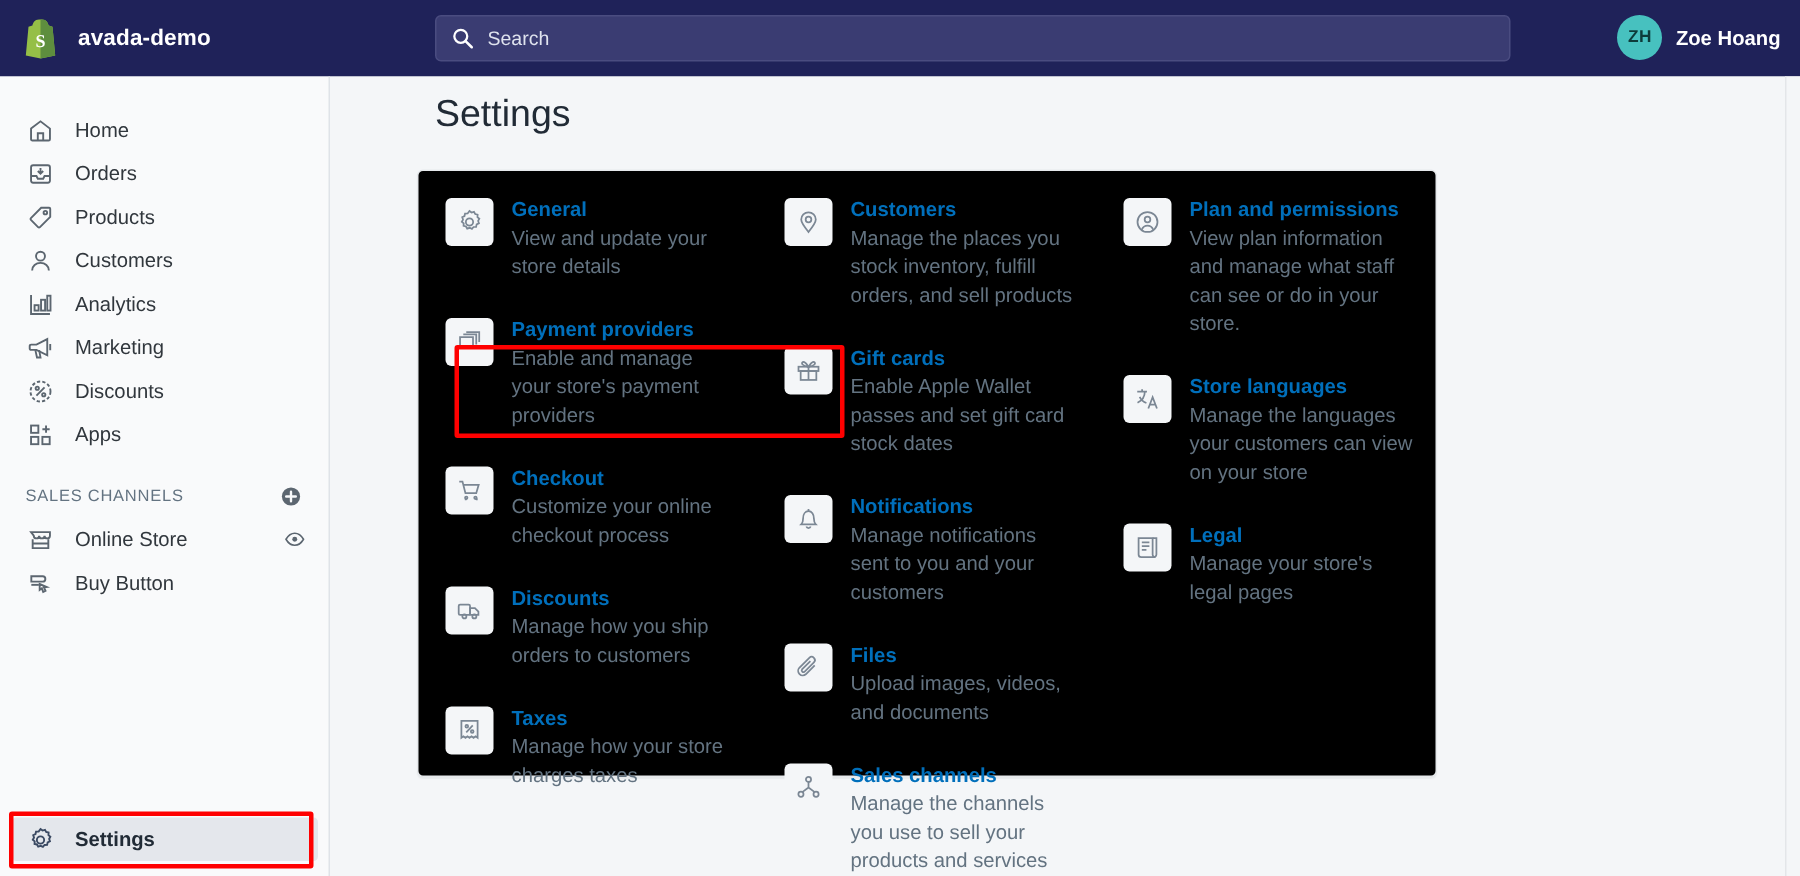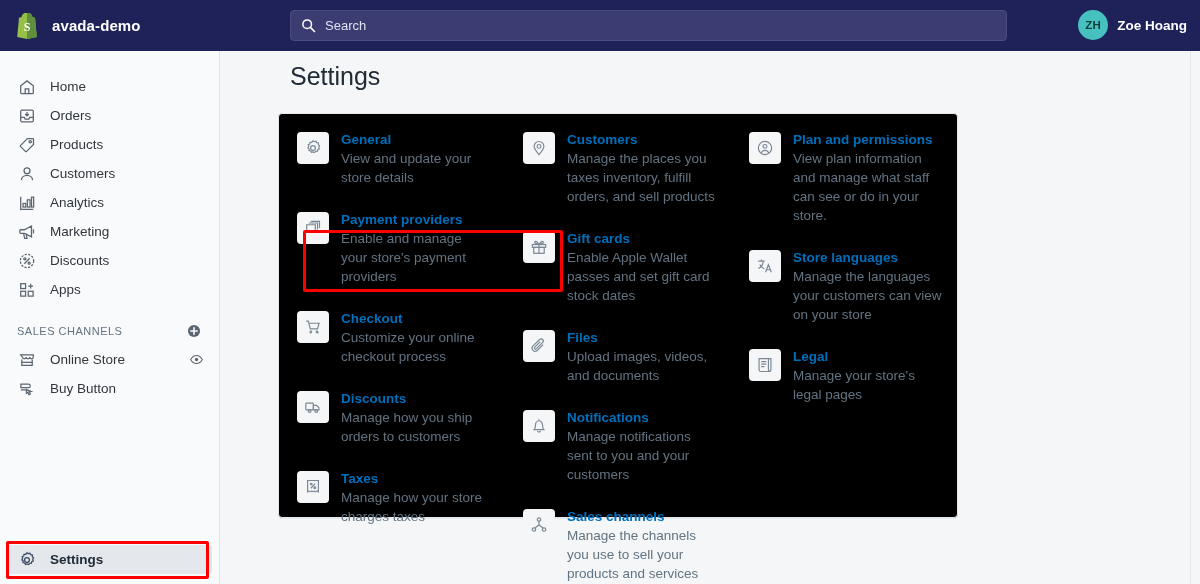--- a/index.html
+++ b/index.html
@@ -398,21 +398,21 @@
 
         <div class="setting-item">
           <span class="tile">
             <svg width="18" height="18" viewBox="0 0 20 20" fill="none" stroke="#7b8794" stroke-width="1.3">
               <path d="M10 17.4 C13.6 13 15.4 10.4 15.4 8.2 a5.4 5.4 0 1 0-10.8 0 c0 2.2 1.8 4.8 5.4 9.2 Z"></path>
               <circle cx="10" cy="8.2" r="2.1"></circle>
             </svg>
           </span>
           <span class="item-text">
             <span class="item-title" style="display:block">Customers</span>
-            <span class="item-desc" style="display:block">Manage the places you taxes inventory, fulfill orders, and sell products</span>
+            <span class="item-desc" style="display:block">Manage the places you stock inventory, fulfill orders, and sell products</span>
           </span>
         </div>
 
         <div class="setting-item">
           <span class="tile">
             <svg width="18" height="18" viewBox="0 0 20 20" fill="none" stroke="#7b8794" stroke-width="1.3">
               <rect x="2.6" y="7.2" width="14.8" height="3.2"></rect>
               <rect x="4.2" y="10.4" width="11.6" height="6.6"></rect>
               <line x1="10" y1="7.2" x2="10" y2="17"></line>
               <path d="M10 7.2 C8.6 5.4 7.4 3 5.8 3.8 c-1.4 .8-.6 2.8 4.2 3.4 Z"></path>
@@ -421,40 +421,40 @@
           </span>
           <span class="item-text">
             <span class="item-title" style="display:block">Gift cards</span>
             <span class="item-desc" style="display:block">Enable Apple Wallet passes and set gift card stock dates</span>
           </span>
         </div>
 
         <div class="setting-item">
           <span class="tile">
             <svg width="18" height="18" viewBox="0 0 20 20" fill="none" stroke="#7b8794" stroke-width="1.3">
-              <path d="M14.6 8.4 L8 15 a3.4 3.4 0 0 1-4.8-4.8 L10.6 2.8 a2.4 2.4 0 0 1 3.4 3.4 L7 13.2 a1.3 1.3 0 0 1-1.8-1.8 L11.4 5.2"></path>
-            </svg>
-          </span>
-          <span class="item-text">
-            <span class="item-title" style="display:block">Files</span>
-            <span class="item-desc" style="display:block">Upload images, videos, and documents</span>
-          </span>
-        </div>
-
-        <div class="setting-item">
-          <span class="tile">
-            <svg width="18" height="18" viewBox="0 0 20 20" fill="none" stroke="#7b8794" stroke-width="1.3">
               <path d="M4.6 14 h10.8 c-1.2-1.2-1.4-2.2-1.4-4.4 C14 6.4 12.4 4.2 10 4.2 S6 6.4 6 9.6 c0 2.2-.2 3.2-1.4 4.4 Z"></path>
               <path d="M8.4 15.6 a1.7 1.7 0 0 0 3.2 0"></path>
               <path d="M10 2.6 v1.6"></path>
             </svg>
           </span>
           <span class="item-text">
             <span class="item-title" style="display:block">Notifications</span>
             <span class="item-desc" style="display:block">Manage notifications sent to you and your customers</span>
+          </span>
+        </div>
+
+        <div class="setting-item">
+          <span class="tile">
+            <svg width="18" height="18" viewBox="0 0 20 20" fill="none" stroke="#7b8794" stroke-width="1.3">
+              <path d="M14.6 8.4 L8 15 a3.4 3.4 0 0 1-4.8-4.8 L10.6 2.8 a2.4 2.4 0 0 1 3.4 3.4 L7 13.2 a1.3 1.3 0 0 1-1.8-1.8 L11.4 5.2"></path>
+            </svg>
+          </span>
+          <span class="item-text">
+            <span class="item-title" style="display:block">Files</span>
+            <span class="item-desc" style="display:block">Upload images, videos, and documents</span>
           </span>
         </div>
 
         <div class="setting-item">
           <span class="tile">
             <svg width="18" height="18" viewBox="0 0 20 20" fill="none" stroke="#7b8794" stroke-width="1.3">
               <circle cx="10" cy="4" r="1.9"></circle>
               <circle cx="4.4" cy="15" r="1.9"></circle>
               <circle cx="15.6" cy="15" r="1.9"></circle>
               <path d="M10 6 v4 M10 10 L5.4 13.4 M10 10 L14.6 13.4"></path>

